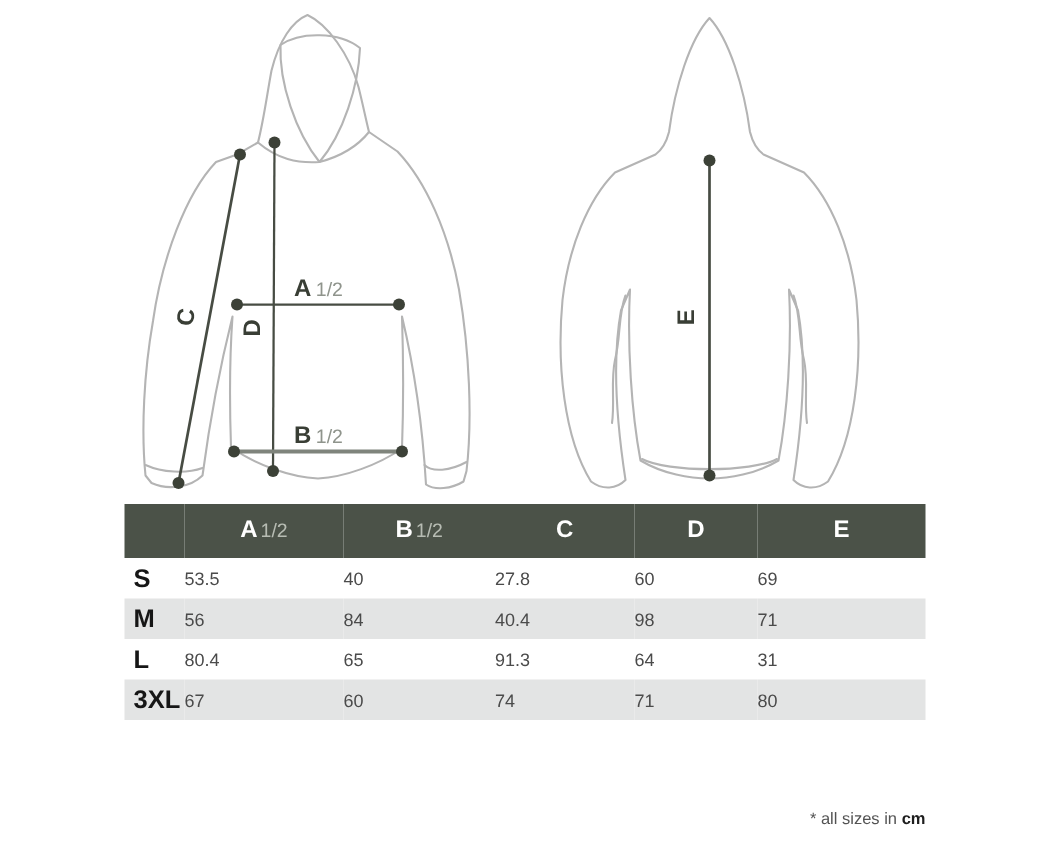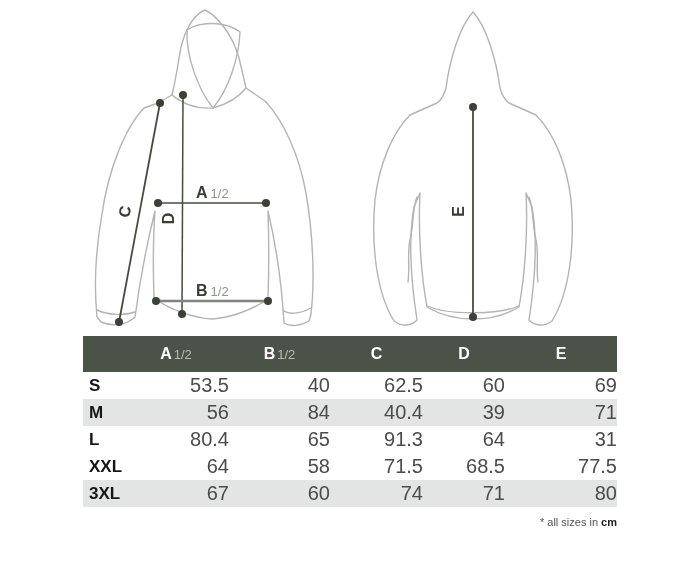--- a/index.html
+++ b/index.html
@@ -28,23 +28,23 @@
   table.size-table col.c-e { width:112px; }
 
   table.size-table thead th { background:#4b5248; height:36px; color:#ffffff;
                               font-size:16px; font-weight:bold; text-align:center; }
   table.size-table thead th .frac { font-weight:normal; font-size:13px; color:#b7bcb3;
                                     margin-left:2px; }
   table.size-table tbody tr { height:27px; background:#ffffff; }
   table.size-table tbody tr.alt { background:#e3e4e4; }
   table.size-table tbody th { text-align:left; padding-left:6px; font-size:17px;
                               font-weight:bold; color:#161616; }
-  table.size-table tbody td { text-align:right; font-size:20px; color:#4b4b4b; }
-
-  .footnote { position:absolute; left:0; top:516px; width:617px; text-align:right;
+  table.size-table tbody td { text-align:left; font-size:12px; color:#4b4b4b; }
+
+  .footnote { position:absolute; left:0; top:540px; width:617px; text-align:right;
               font-size:11px; color:#535353; }
   .footnote b { color:#1e1e1e; }
 </style>
 </head>
 <body>
 
 <div class="stage">
 
   <div class="diagram">
     <svg width="700" height="334" viewBox="0 0 700 334">
@@ -164,48 +164,40 @@
         <th>C</th>
         <th>D</th>
         <th>E</th>
       </tr>
     </thead>
     <tbody>
       <tr>
         <th>S</th>
         <td>53.5</td>
         <td>40</td>
-        <td>62.5</td>
+        <td>27.8</td>
         <td>60</td>
         <td>69</td>
       </tr>
       <tr class="alt">
         <th>M</th>
         <td>56</td>
         <td>84</td>
         <td>40.4</td>
-        <td>39</td>
+        <td>98</td>
         <td>71</td>
       </tr>
       <tr>
         <th>L</th>
         <td>80.4</td>
         <td>65</td>
         <td>91.3</td>
         <td>64</td>
         <td>31</td>
       </tr>
-      <tr>
-        <th>XXL</th>
-        <td>64</td>
-        <td>58</td>
-        <td>71.5</td>
-        <td>68.5</td>
-        <td>77.5</td>
-      </tr>
       <tr class="alt">
         <th>3XL</th>
         <td>67</td>
         <td>60</td>
         <td>74</td>
         <td>71</td>
         <td>80</td>
       </tr>
     </tbody>
   </table>

